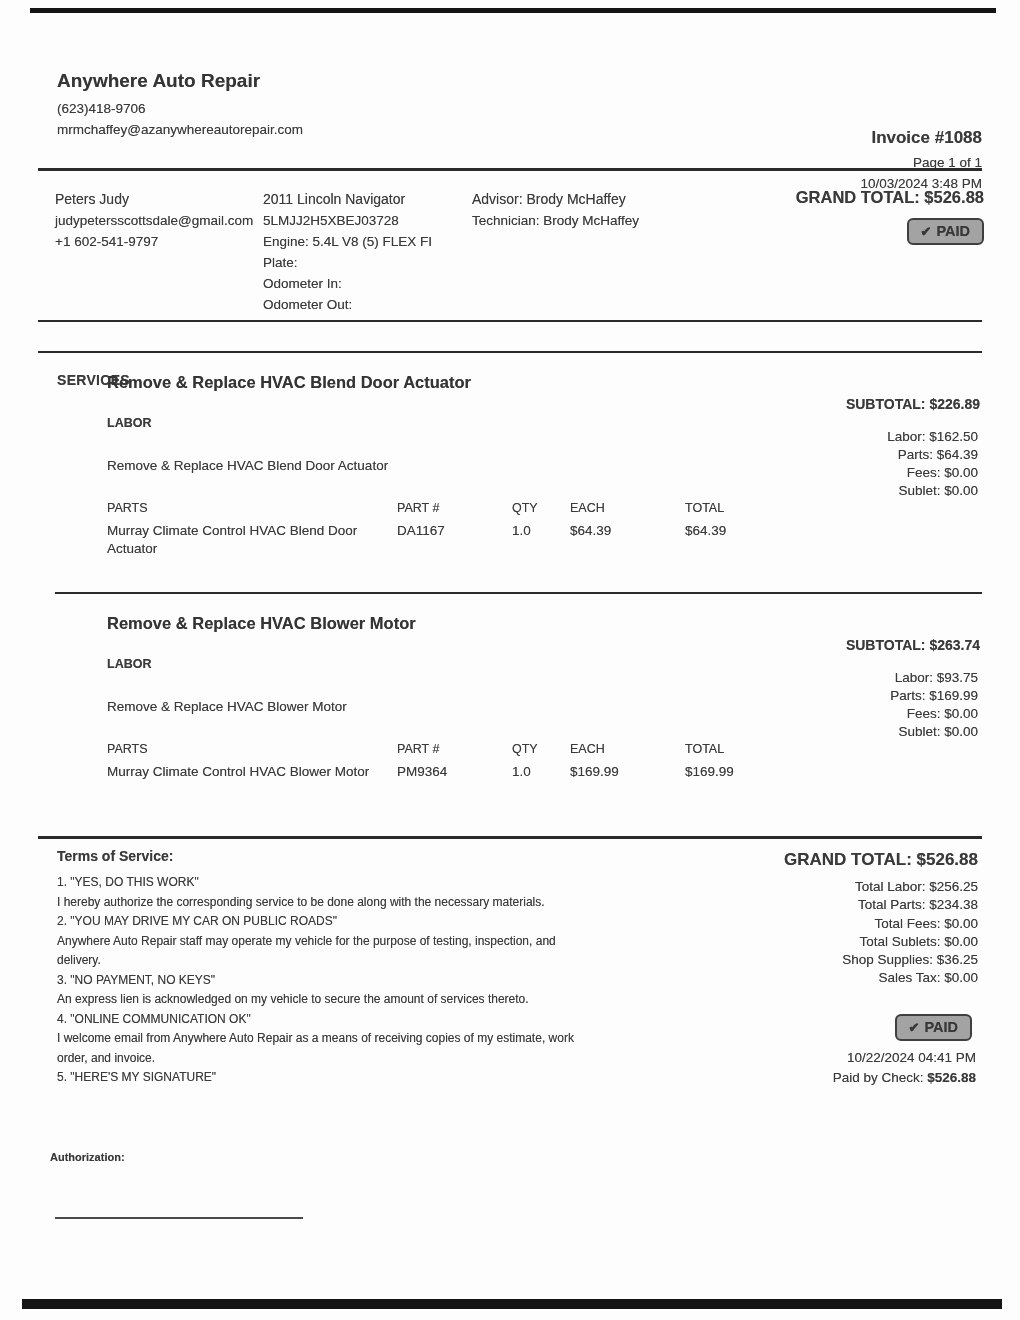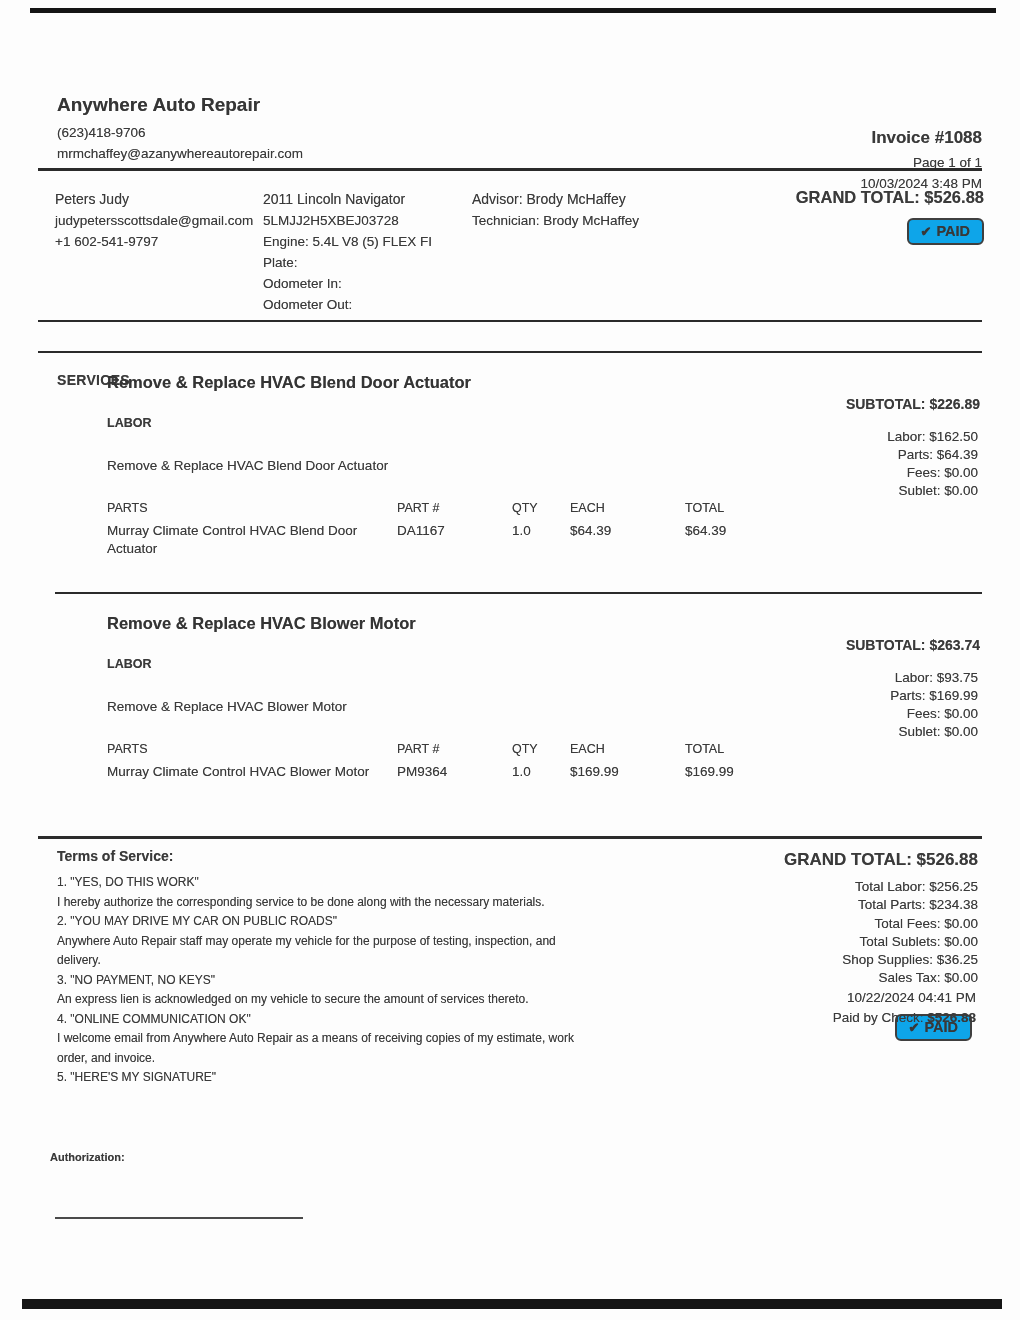--- a/index.html
+++ b/index.html
@@ -26,21 +26,21 @@
   .col-veh  { width:209px; }
   .col-staff{ flex:1; }
   .col-total{ width:218px; text-align:right; }
   .colhead  { font-size:14px; font-weight:normal; line-height:22px; }
   .gt-top { font-size:16.5px; font-weight:bold; white-space:nowrap; }
   .wrapmail { overflow-wrap:anywhere; width:200px; }
 
   .paid-badge {
     display:inline-block; border:2px solid #3f3f3f; border-radius:6px;
     padding:3px 12px 4px 12px; font-size:14.5px; font-weight:bold; color:#383838;
-    background:#0ea5e9; white-space:nowrap;
+    background:#a3a3a3; white-space:nowrap;
   }
   .check { margin-right:5px; font-size:13px; }
 
   .services-label { font-size:14px; font-weight:bold; letter-spacing:.3px; }
 
   
   .svc { position:absolute; left:0; right:0; height:230px; }
   .svc-title { position:absolute; left:107px; top:3px; font-size:16.5px; font-weight:bold; color:#343434; }
   .svc-subtotal { position:absolute; right:40px; top:26px; font-size:14px; font-weight:bold; }
   .svc-laborh { position:absolute; left:107px; top:46px; font-size:12.5px; font-weight:bold; }
@@ -51,33 +51,33 @@
   .ph { font-size:12.5px; font-weight:normal; }
   .pc { font-size:13.5px; line-height:18px; }
 
   
   .terms { position:absolute; left:57px; top:848px; width:540px; }
   .terms-h { font-size:14px; font-weight:bold; margin-bottom:9px; }
   .terms-line { font-size:12px; line-height:19.5px; }
   .totals { position:absolute; right:42px; top:850px; text-align:right; }
   .gt-bottom { font-size:17px; font-weight:bold; margin-bottom:8px; }
   .totals-line { font-size:13.5px; line-height:18.3px; }
-  .pay-lines { position:absolute; right:44px; top:988px; text-align:right; font-size:13.5px; line-height:19.5px; }
+  .pay-lines { position:absolute; right:44px; top:1048px; text-align:right; font-size:13.5px; line-height:19.5px; }
   .auth-h { font-size:11px; font-weight:bold; }
   .sig-line { position:absolute; left:55px; top:1217px; width:248px; height:2px; background:#4a4a4a; }
 </style>
 </head>
 <body>
 
 <div class="page">
 
   <div class="scanbar" style="left:30px; right:24px; top:8px; height:5px;"></div>
   <div class="scanbar" style="left:22px; right:18px; top:1299px; height:10px;"></div>
 
-  <div class="abs" style="left:57px; top:70px;margin-top:24px;">
+  <div class="abs" style="left:57px; top:70px;">
     <div class="company">Anywhere Auto Repair</div>
     <div class="hdr-small" style="margin-top:6px;">(623)418-9706</div>
     <div class="hdr-small">mrmchaffey@azanywhereautorepair.com</div>
   </div>
 
   <div class="abs tr" style="right:38px; top:80px;margin-top:48px;">
     <div class="invoice-no">Invoice #1088</div>
     <div class="hdr-small" style="margin-top:4px;">Page 1 of 1</div>
     <div class="hdr-small">10/03/2024 3:48 PM</div>
   </div>

